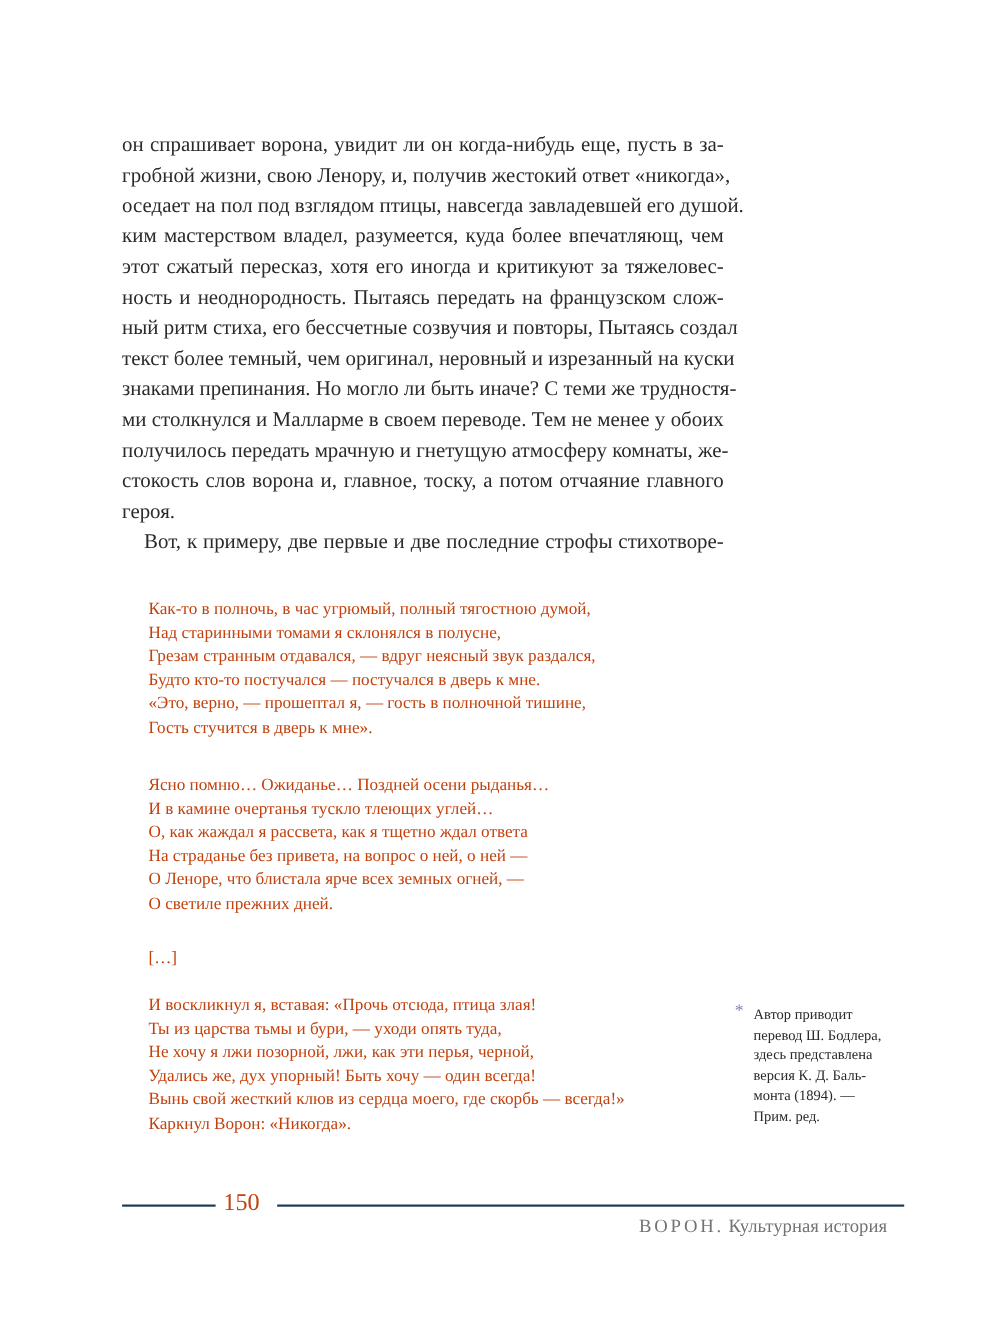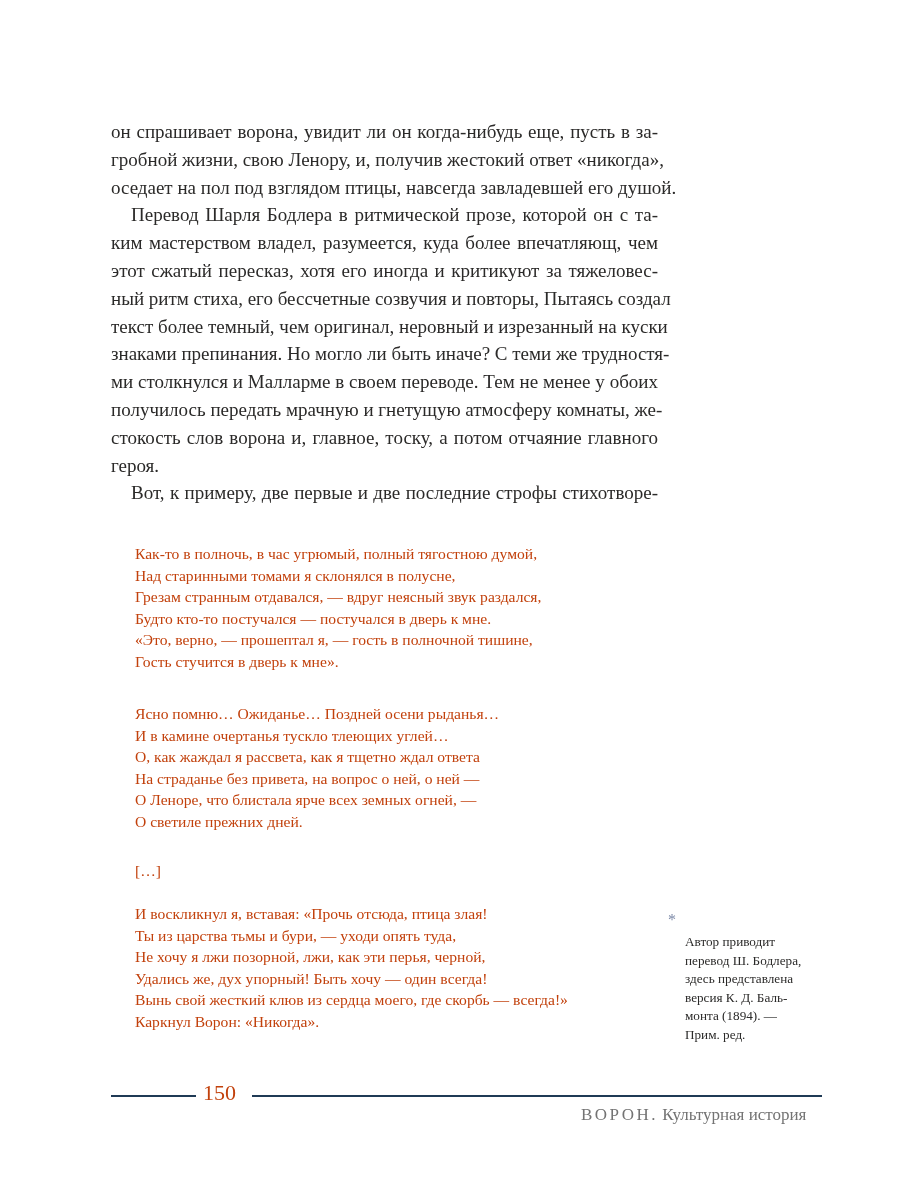--- a/index.html
+++ b/index.html
@@ -80,21 +80,20 @@
     .sidenote .star {
       position: absolute;
       left: 0;
       top: -2px;
       color: #7d8aa8;
       font-size: 16px;
     }
     .sidenote .note-text {
       display: block;
       margin-left: 17px;
-      margin-top: 20px;
     }
     .sidenote .note-line { display: block; white-space: nowrap; }
     .sidenote .note-italic { display: block; }
 
     .footer-rule {
       position: absolute;
       height: 2px;
       background: #1f3a55;
     }
     .rule-left { left: 111px; top: 1095px; width: 85px; }
@@ -126,23 +125,23 @@
 
 <div class="page">
 
   <div class="body-text">
     <p>
       <span class="line">он спрашивает ворона, увидит ли он когда-нибудь еще, пусть в за-</span>
       <span class="line">гробной жизни, свою Ленору, и, получив жестокий ответ «никогда»,</span>
       <span class="line last">оседает на пол под взглядом птицы, навсегда завладевшей его душой.</span>
     </p>
     <p>
-      <span class="line indent">Перевод Шарля Бодлера в ритмической прозе, которой он с та-</span>
       <span class="line">ким мастерством владел, разумеется, куда более впечатляющ, чем</span>
       <span class="line">этот сжатый пересказ, хотя его иногда и критикуют за тяжеловес-</span>
+      <span class="line">ность и неоднородность. Пытаясь передать на французском слож-</span>
       <span class="line">ный ритм стиха, его бессчетные созвучия и повторы, Пытаясь создал</span>
       <span class="line">текст более темный, чем оригинал, неровный и изрезанный на куски</span>
       <span class="line">знаками препинания. Но могло ли быть иначе? С теми же трудностя-</span>
       <span class="line">ми столкнулся и Малларме в своем переводе. Тем не менее у обоих</span>
       <span class="line">получилось передать мрачную и гнетущую атмосферу комнаты, же-</span>
       <span class="line">стокость слов ворона и, главное, тоску, а потом отчаяние главного</span>
       <span class="line last">героя.</span>
     </p>
     <p>
       <span class="line indent">Вот, к примеру, две первые и две последние строфы стихотворе-</span>

